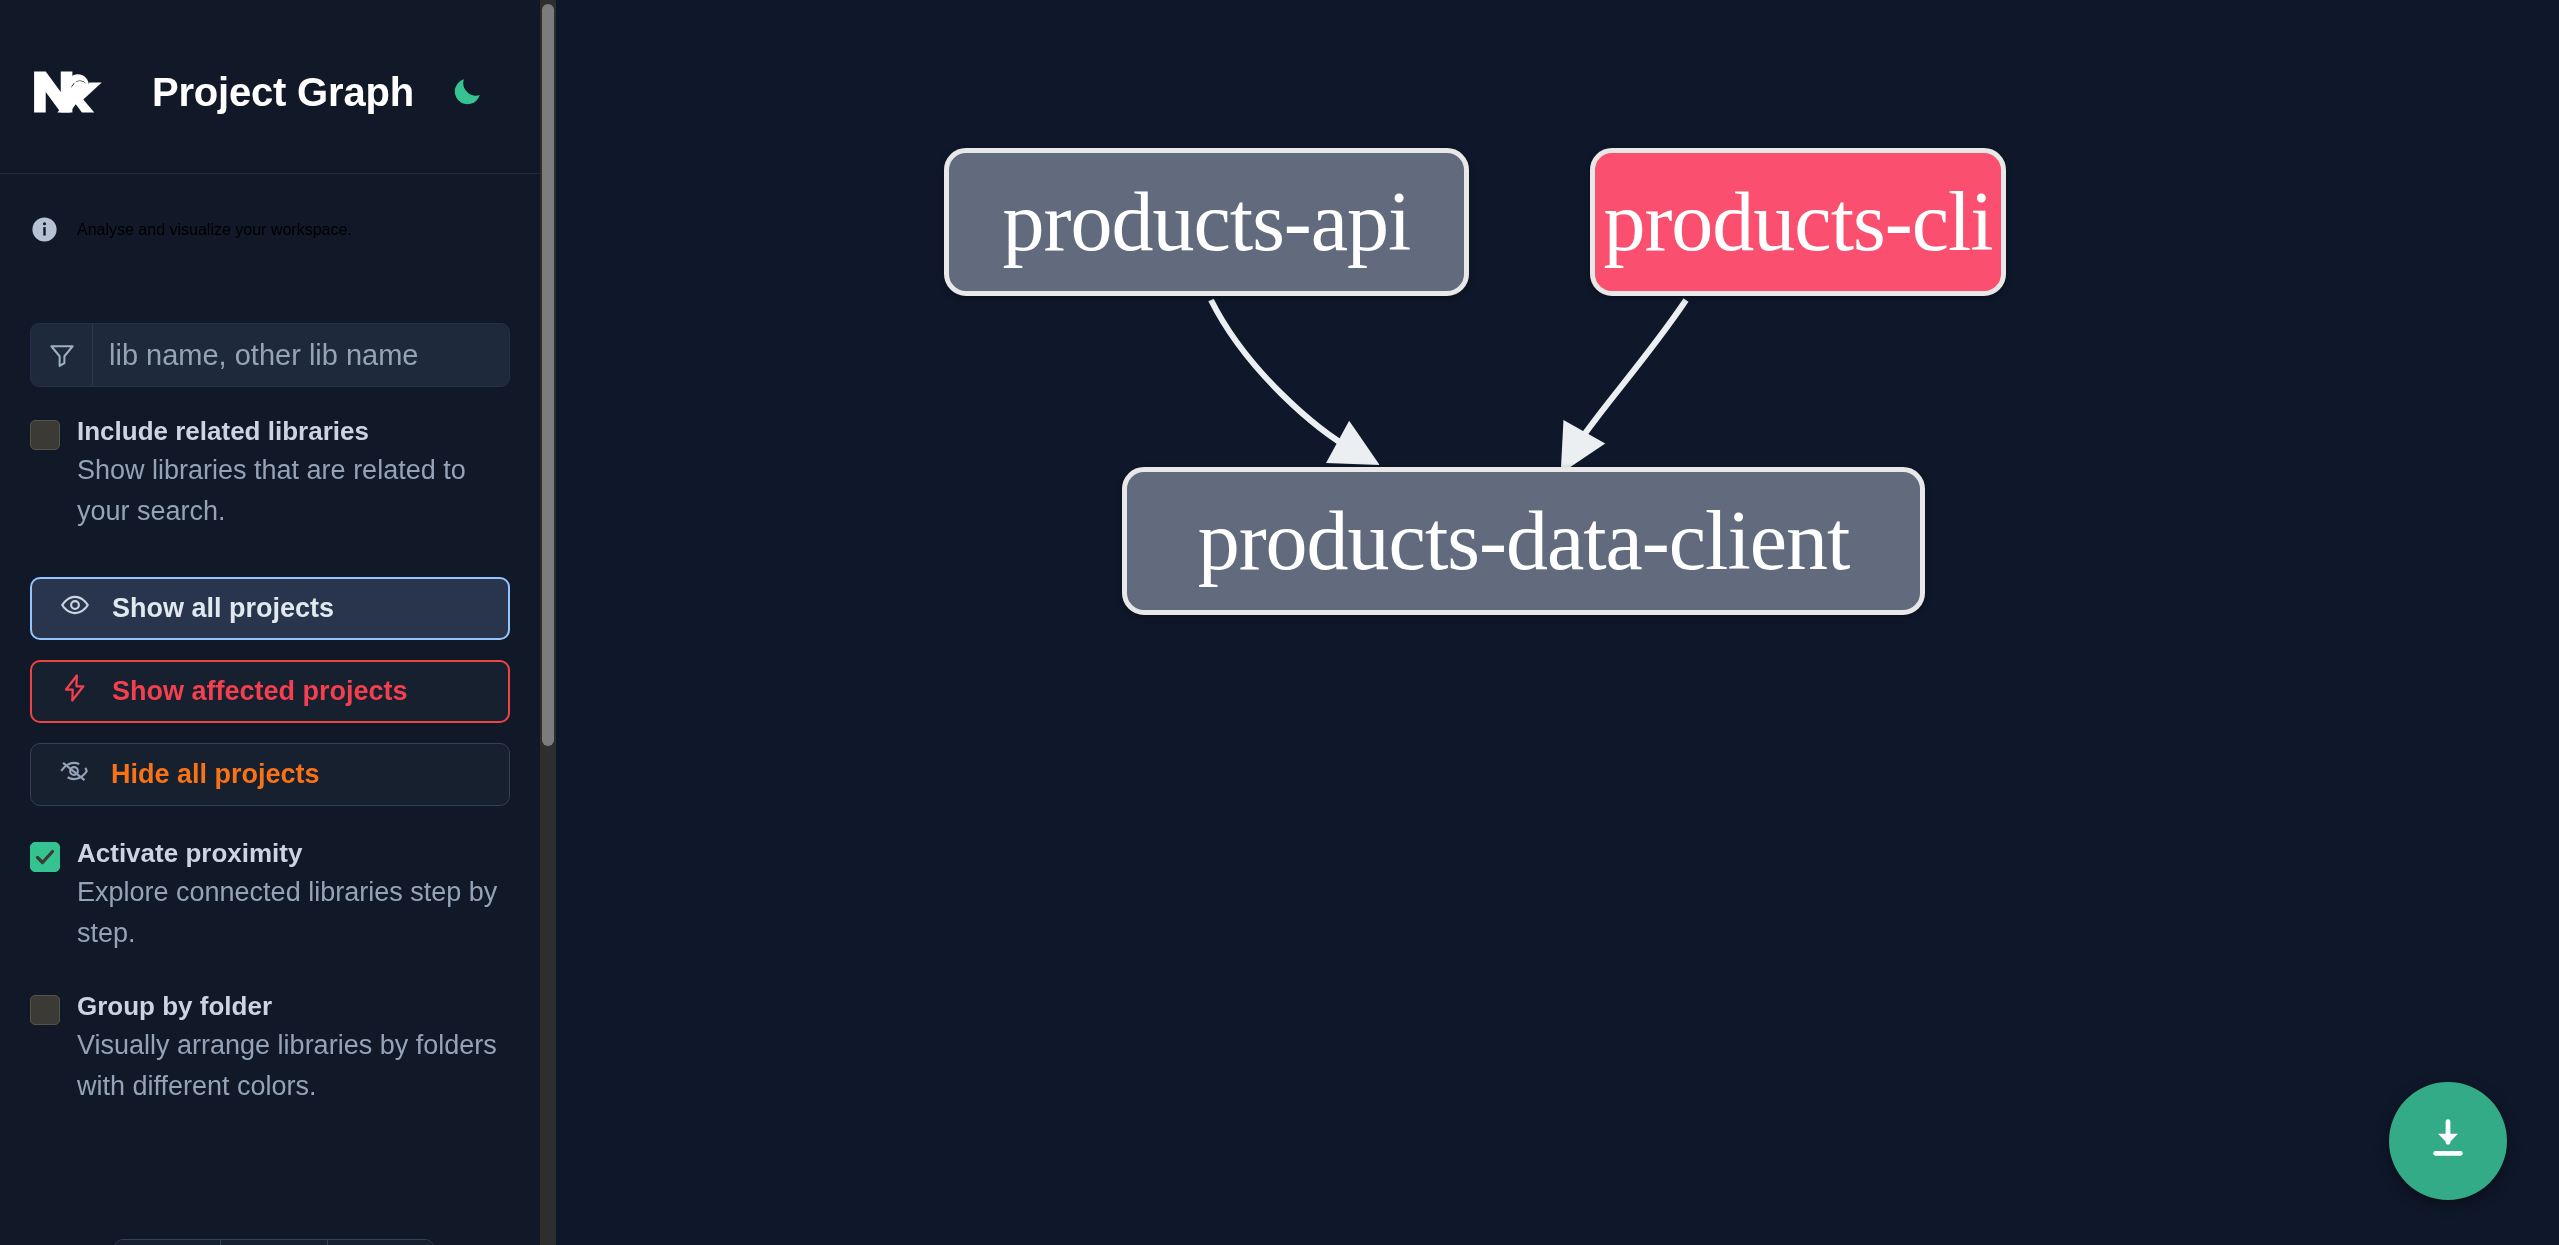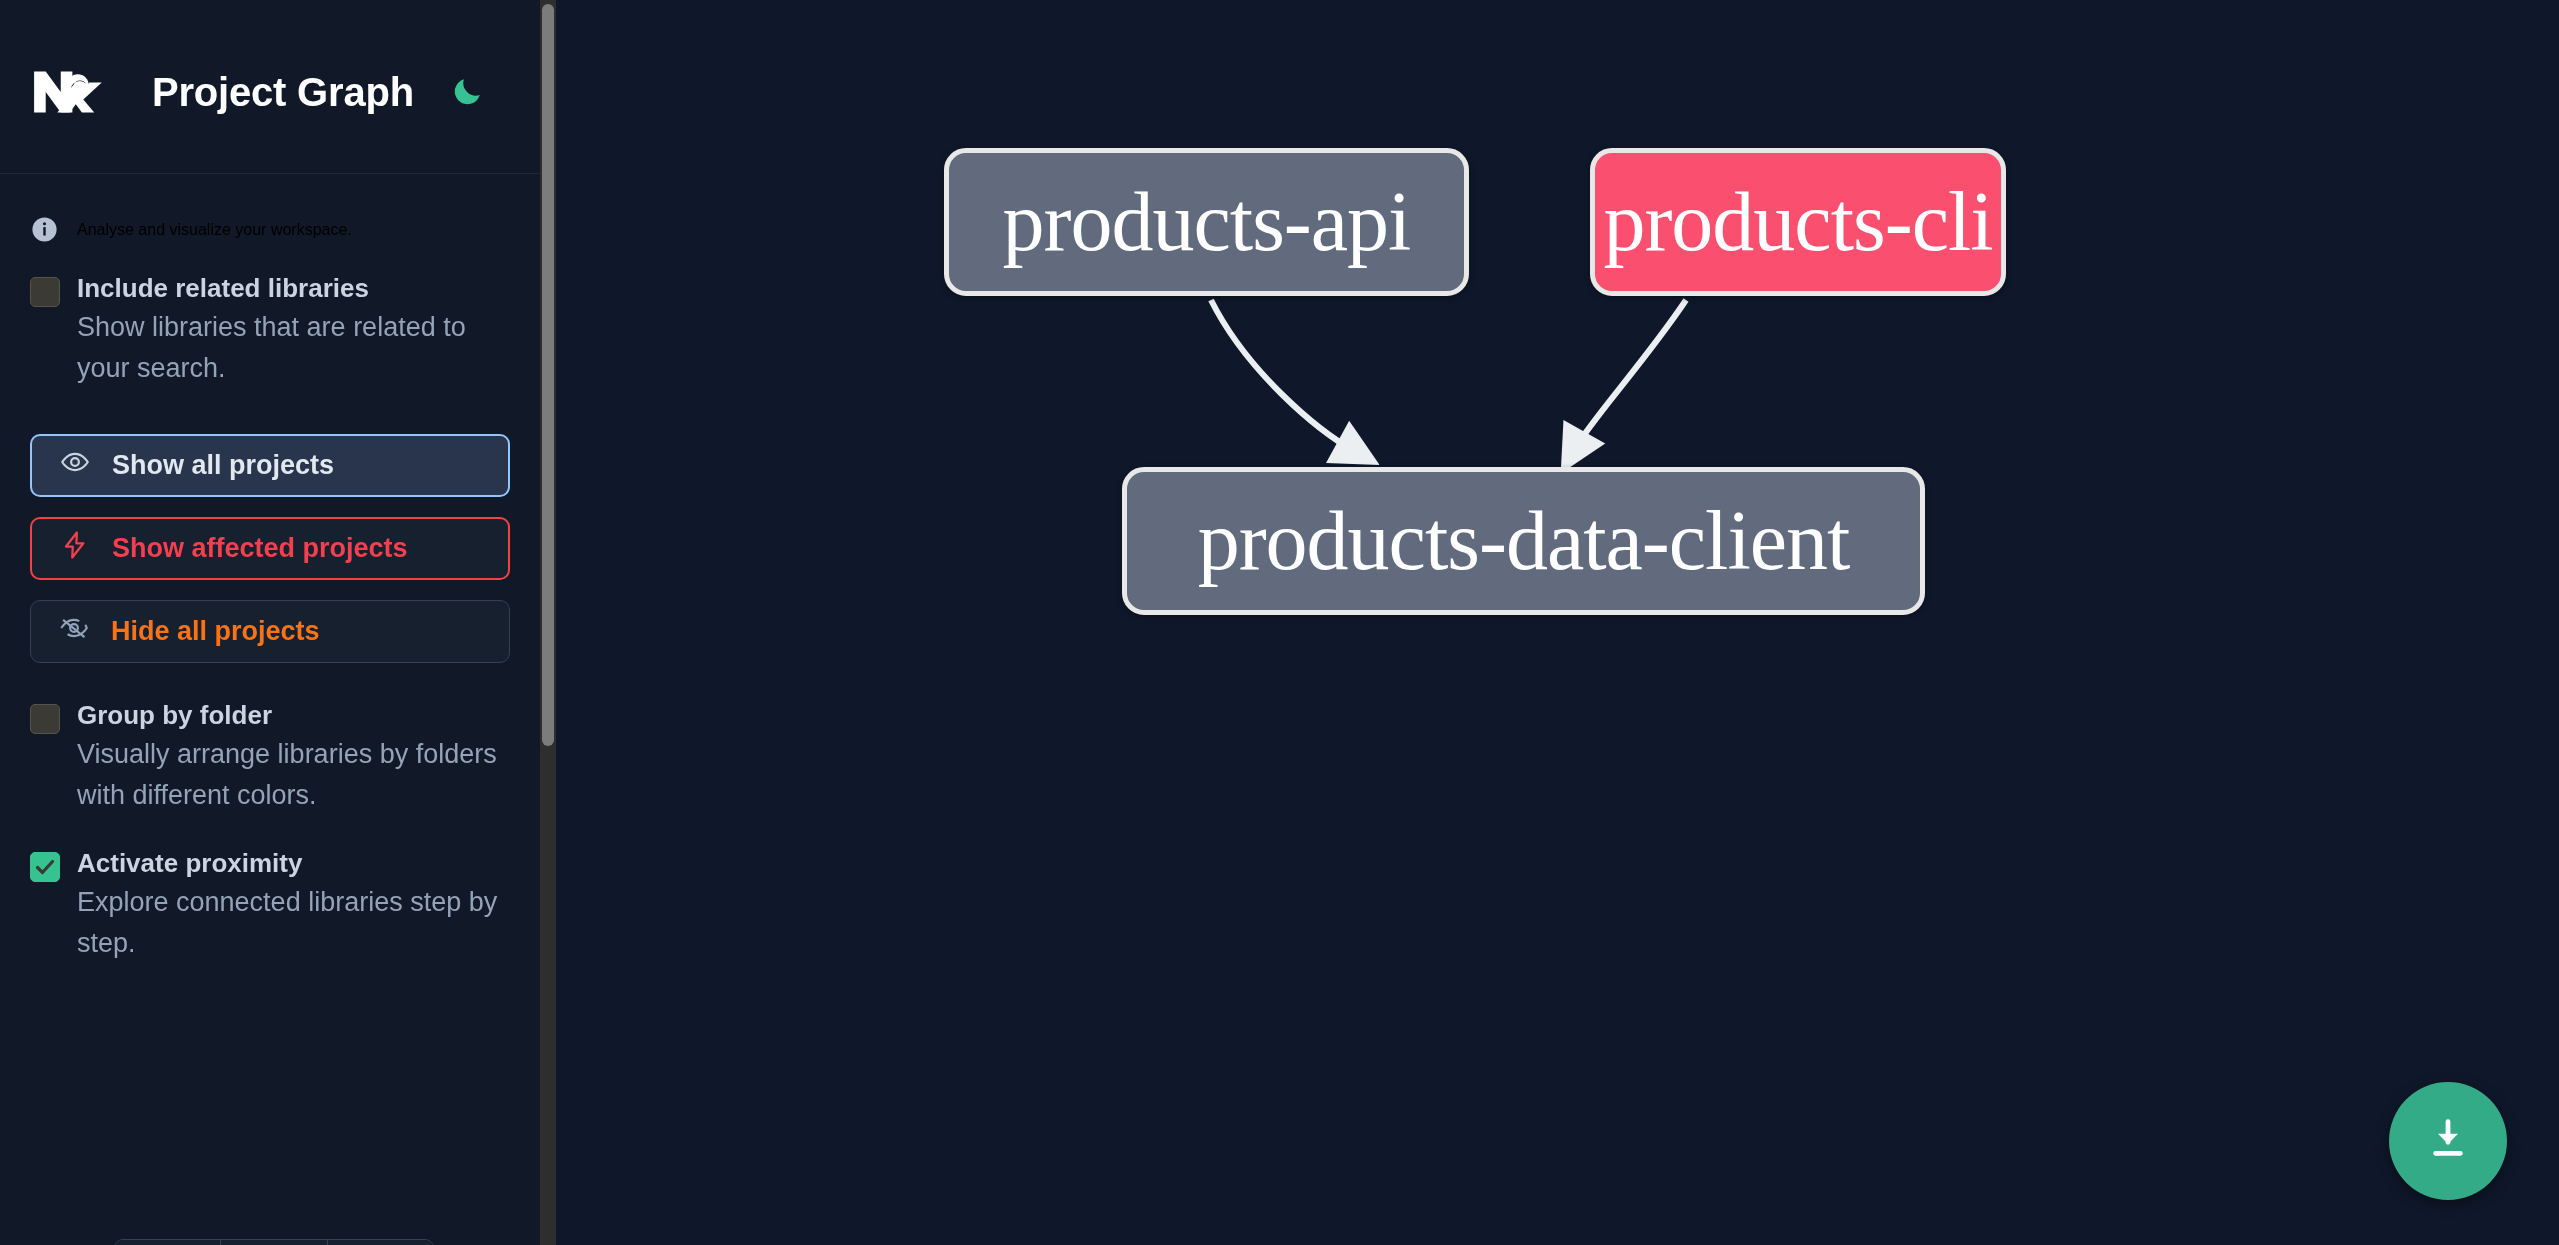--- a/index.html
+++ b/index.html
@@ -237,20 +237,28 @@
         <span class="info-icon">
           <svg viewBox="0 0 24 24" width="29" height="29" aria-hidden="true">
             <circle cx="12" cy="12" r="10" fill="#b6c2d4"></circle>
             <rect x="11" y="10" width="2" height="7" fill="#111827"></rect>
             <circle cx="12" cy="7.2" r="1.3" fill="#111827"></circle>
           </svg>
         </span>
         <span>Analyse and visualize your workspace.</span>
       </div>
 
+      <div class="search-row">
+        <span class="search-icon-box">
+          <svg viewBox="0 0 24 24" width="30" height="30" aria-hidden="true">
+            <path d="M3.5 5h17l-6.6 8v5.5l-3.8 2.2V13z" fill="none" stroke="#9fb0c6" stroke-width="1.6" stroke-linejoin="round"></path>
+          </svg>
+        </span>
+        <input class="search-input" type="text" placeholder="lib name, other lib name" style="">
+      </div>
 
       <div class="check-row">
         <span class="cbox off"></span>
         <span class="check-body">
           <span class="check-label">Include related libraries</span>
           <span class="check-desc">Show libraries that are related to your search.</span>
         </span>
       </div>
 
       <div class="btn-stack">
@@ -278,37 +286,37 @@
             <svg viewBox="0 0 24 24" width="30" height="30" aria-hidden="true">
               <path d="M3.3 5.5 20.4 19.3" stroke="#94a3b8" stroke-width="1.7" fill="none"></path>
               <path d="M1.8 12S5.5 5.5 12 5.5c1.6 0 3 .4 4.2 1M21 9.5c.8 1.2 1.2 2.5 1.2 2.5S18.5 18.5 12 18.5c-2 0-3.7-.6-5.1-1.5" fill="none" stroke="#94a3b8" stroke-width="1.7"></path>
               <circle cx="12" cy="12" r="3.1" fill="none" stroke="#94a3b8" stroke-width="1.7"></circle>
             </svg>
           </span>
           <span>Hide all projects</span>
         </div>
       </div>
 
+      <div class="check-row third">
+        <span class="cbox on">
+          <svg viewBox="0 0 24 24" width="24" height="24" aria-hidden="true">
+            <path d="M4.5 12.5 9.5 17.5 19.5 6.5" fill="none" stroke="#3b3a34" stroke-width="3.2" stroke-linecap="round" stroke-linejoin="round"></path>
+          </svg>
+        </span>
+        <span class="check-body">
+          <span class="check-label">Activate proximity</span>
+          <span class="check-desc">Explore connected libraries step by step.</span>
+        </span>
+      </div>
+
       <div class="check-row second">
         <span class="cbox off"></span>
         <span class="check-body">
           <span class="check-label">Group by folder</span>
           <span class="check-desc">Visually arrange libraries by folders with different colors.</span>
-        </span>
-      </div>
-
-      <div class="check-row third">
-        <span class="cbox on">
-          <svg viewBox="0 0 24 24" width="24" height="24" aria-hidden="true">
-            <path d="M4.5 12.5 9.5 17.5 19.5 6.5" fill="none" stroke="#3b3a34" stroke-width="3.2" stroke-linecap="round" stroke-linejoin="round"></path>
-          </svg>
-        </span>
-        <span class="check-body">
-          <span class="check-label">Activate proximity</span>
-          <span class="check-desc">Explore connected libraries step by step.</span>
         </span>
       </div>
 
       <div class="segmented">
         <span class="seg"></span>
         <span class="seg"></span>
         <span class="seg"></span>
       </div>
     </div>
 

